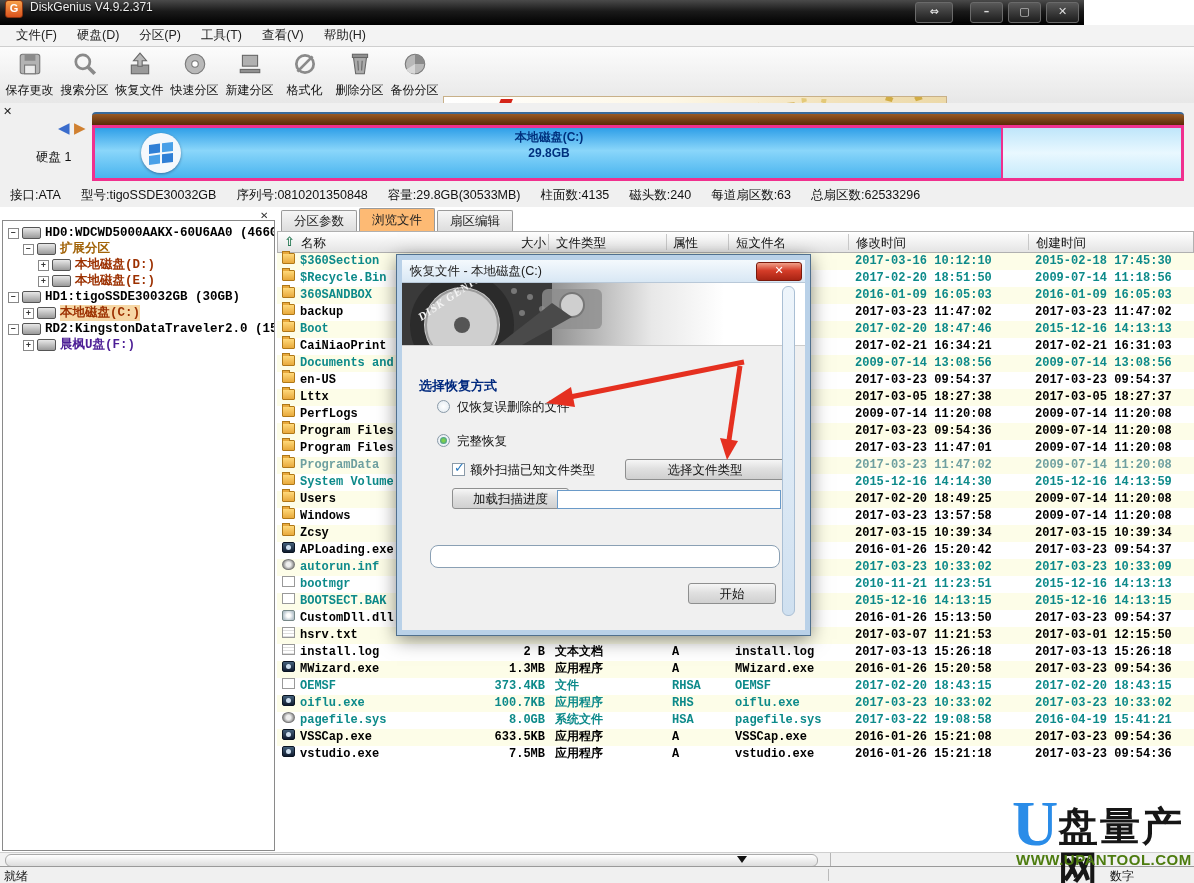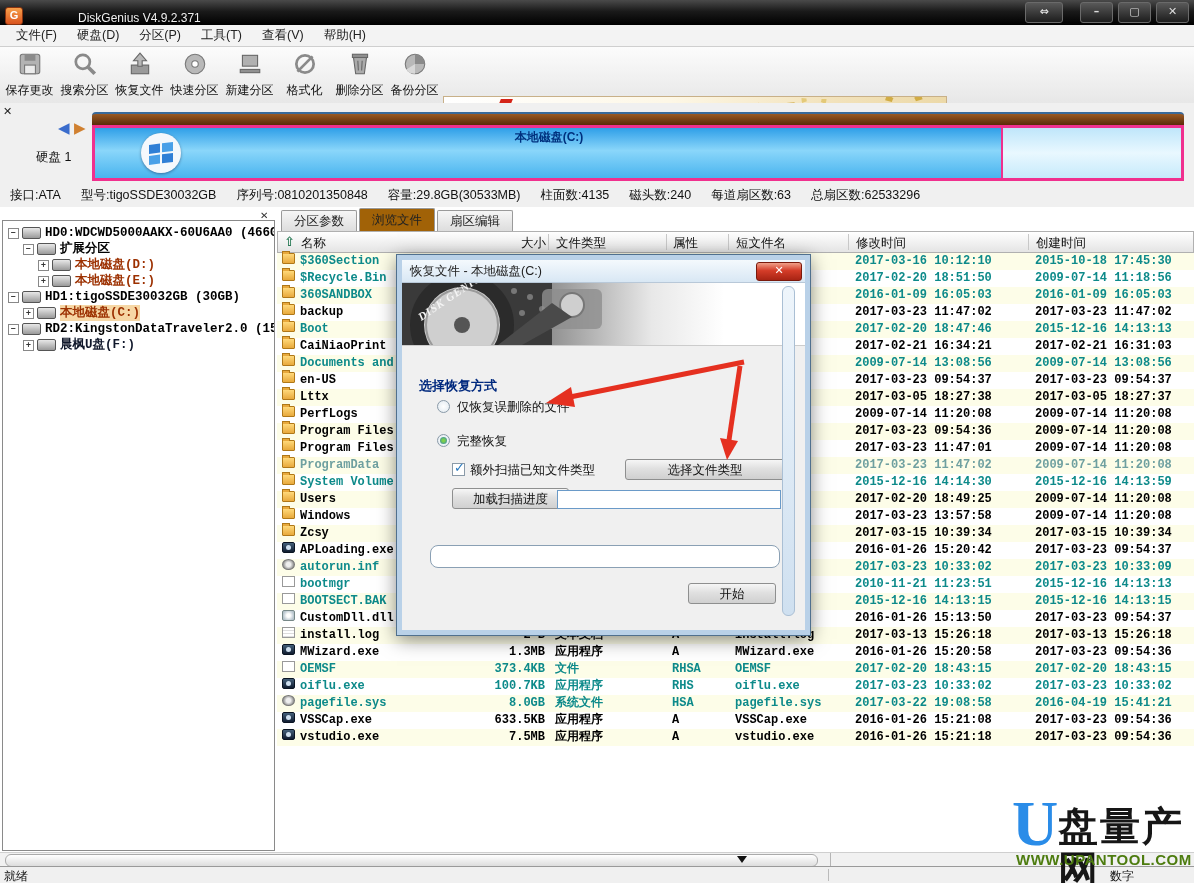--- a/index.html
+++ b/index.html
@@ -1,20 +1,20 @@
 <!DOCTYPE html>
 <html><head>
 <meta charset="utf-8">
 <style>
   html,body{margin:0;padding:0;}
   body{width:1194px;height:883px;position:relative;overflow:hidden;background:#fff;
        font-family:"Liberation Sans", sans-serif;}
   
-  .titlebar{position:absolute;left:0;top:0;width:1194px;height:25px;
-    background:linear-gradient(#4a4a4a,#1a1a1a 45%,#000);display:flex;align-items:flex-end;gap:48px;}
+  .titlebar{position:absolute;left:0;top:0;width:1084px;height:25px;
+    background:linear-gradient(#4a4a4a,#1a1a1a 45%,#000);display:flex;align-items:flex-start;}
   .app-icon{width:16px;height:16px;margin:0 7px 0 5px;border-radius:3px;
     background:linear-gradient(#f7a04a,#d9531e);border:1px solid #8a3410;
     color:#fff;font:bold 11px/15px "Liberation Sans",sans-serif;text-align:center;}
   .app-icon::after{content:"G";}
   .title{color:#eee;font-size:12px;text-shadow:0 1px 2px #000;}
   .win-controls{position:absolute;right:5px;top:2px;display:flex;gap:5px;}
   .wbtn{width:31px;height:19px;border:1px solid #6a6a6a;border-radius:3px;
     background:linear-gradient(#595959,#1d1d1d);color:#ddd;text-align:center;
     font:bold 11px/18px "DejaVu Sans",sans-serif;}
   .wbtn.swap{margin-right:12px;width:36px;}
@@ -68,28 +68,28 @@
   
   .tree-close{position:absolute;left:260px;top:211px;font:bold 10px/10px "DejaVu Sans",sans-serif;color:#333;z-index:3;}
   .tree-panel{position:absolute;left:2px;top:220px;width:273px;height:631px;background:#fff;
     border:1px solid #8a8a8a;box-sizing:border-box;overflow:hidden;padding-top:4px;
     font-family:"Liberation Mono",monospace;font-size:12.5px;font-weight:bold;}
   .tree-item{height:16px;line-height:16px;display:flex;align-items:center;white-space:nowrap;}
   .expander{flex:0 0 9px;height:9px;border:1px solid #888;background:#fff;margin-right:3px;
     font:bold 8px/8px "DejaVu Sans Mono",monospace;text-align:center;color:#333;}
   .tree-icon{flex:0 0 17px;height:10px;margin-right:4px;border:1px solid #555;border-radius:2px;
     background:linear-gradient(#e8e8e8,#9a9a9a);}
-  .t-disk{color:#000;} .t-extended{color:#000000;} .t-local{color:#9c3000;} .t-usb{color:#0f172a;}
+  .t-disk{color:#000;} .t-extended{color:#a16207;} .t-local{color:#9c3000;} .t-usb{color:#4c1d95;}
   .tree-item.selected .tree-label{background:#f6d7a5;}
   
   .tabs{position:absolute;left:281px;top:209px;height:22px;display:flex;align-items:flex-end;z-index:2;}
   .tab{height:20px;line-height:20px;padding:0 12px;margin-right:2px;font-size:12.5px;color:#222;
     border:1px solid #9a9a9a;border-bottom:none;border-radius:2px 2px 0 0;
     background:linear-gradient(#f6f6f6,#ddd);}
-  .tab.active{background:#a16207;height:22px;line-height:22px;}
+  .tab.active{background:#fdba74;height:22px;line-height:22px;}
   .list-header{position:absolute;left:277px;top:231px;width:917px;height:22px;box-sizing:border-box;
     background:linear-gradient(#fff,#e4e4e4);border:1px solid #b0b0b0;font-size:12.5px;color:#111;}
   .list-header .hsep{position:absolute;top:2px;bottom:2px;width:1px;background:#c8c8c8;}
   .sort-icon{position:absolute;left:6px;top:3px;color:#2e7d5a;font:bold 13px/14px "DejaVu Sans",sans-serif;}
   .hc{position:absolute;top:3px;white-space:nowrap;}
   .c0{left:23px;} .c1{left:168px;width:100px;text-align:right;} .c2{left:278px;}
   .c3{left:395px;} .c4{left:458px;} .c5{left:578px;} .c6{left:758px;}
   .file-list{position:absolute;left:277px;top:253px;width:917px;height:599px;background:#fff;
     font-family:"Liberation Mono",monospace;font-size:12px;font-weight:bold;}
   .frow{position:relative;height:17px;line-height:17px;white-space:nowrap;}
@@ -272,20 +272,21 @@
         <g transform="skewY(-7)">
           <rect x="1" y="4" width="11" height="9" fill="#2f7fd6"></rect>
           <rect x="14" y="4" width="11" height="9" fill="#49a0e8"></rect>
           <rect x="1" y="15" width="11" height="9" fill="#49a0e8"></rect>
           <rect x="14" y="15" width="11" height="9" fill="#2f7fd6"></rect>
         </g>
       </svg>
     </div>
     <div class="part-text">
       <div>本地磁盘(C:)</div>
+      <div>29.8GB</div>
     </div>
   </div>
   <div class="disk-info" id="diskInfo">
       <span>接口:ATA</span>
       <span>型号:tigoSSDE30032GB</span>
       <span>序列号:0810201350848</span>
       <span>容量:29.8GB(30533MB)</span>
       <span>柱面数:4135</span>
       <span>磁头数:240</span>
       <span>每道扇区数:63</span>
@@ -357,21 +358,21 @@
     <span class="hsep" style="left: 450px;"></span>
     <span class="hsep" style="left: 570px;"></span>
     <span class="hsep" style="left: 750px;"></span>
   </div>
 
 <div class="file-list" id="fileList">
     <div class="frow">
       <span class="ficon i-folder"></span>
       <span class="c0 f-system">$360Section</span>
       <span class="c5 f-system">2017-03-16 10:12:10</span>
-      <span class="c6 f-system">2015-10-18 17:45:30</span>
+      <span class="c6 f-system">2015-02-18 17:45:30</span>
     </div>
     <div class="frow">
       <span class="ficon i-folder"></span>
       <span class="c0 f-system">$Recycle.Bin</span>
       <span class="c5 f-system">2017-02-20 18:51:50</span>
       <span class="c6 f-system">2009-07-14 11:18:56</span>
     </div>
     <div class="frow">
       <span class="ficon i-folder"></span>
       <span class="c0 f-system">360SANDBOX</span>
@@ -484,20 +485,26 @@
       <span class="ficon i-file"></span>
       <span class="c0 f-system">BOOTSECT.BAK</span>
       <span class="c5 f-system">2015-12-16 14:13:15</span>
       <span class="c6 f-system">2015-12-16 14:13:15</span>
     </div>
     <div class="frow">
       <span class="ficon i-dll"></span>
       <span class="c0 f-normal">CustomDll.dll</span>
       <span class="c5 f-normal">2016-01-26 15:13:50</span>
       <span class="c6 f-normal">2017-03-23 09:54:37</span>
+    </div>
+    <div class="frow">
+      <span class="ficon i-txt"></span>
+      <span class="c0 f-normal">hsrv.txt</span>
+      <span class="c5 f-normal">2017-03-07 11:21:53</span>
+      <span class="c6 f-normal">2017-03-01 12:15:50</span>
     </div>
     <div class="frow">
       <span class="ficon i-txt"></span>
       <span class="c0 f-normal">install.log</span>
       <span class="c1 f-normal">2 B</span>
       <span class="c2 f-normal">文本文档</span>
       <span class="c3 f-normal">A</span>
       <span class="c4 f-normal">install.log</span>
       <span class="c5 f-normal">2017-03-13 15:26:18</span>
       <span class="c6 f-normal">2017-03-13 15:26:18</span>

